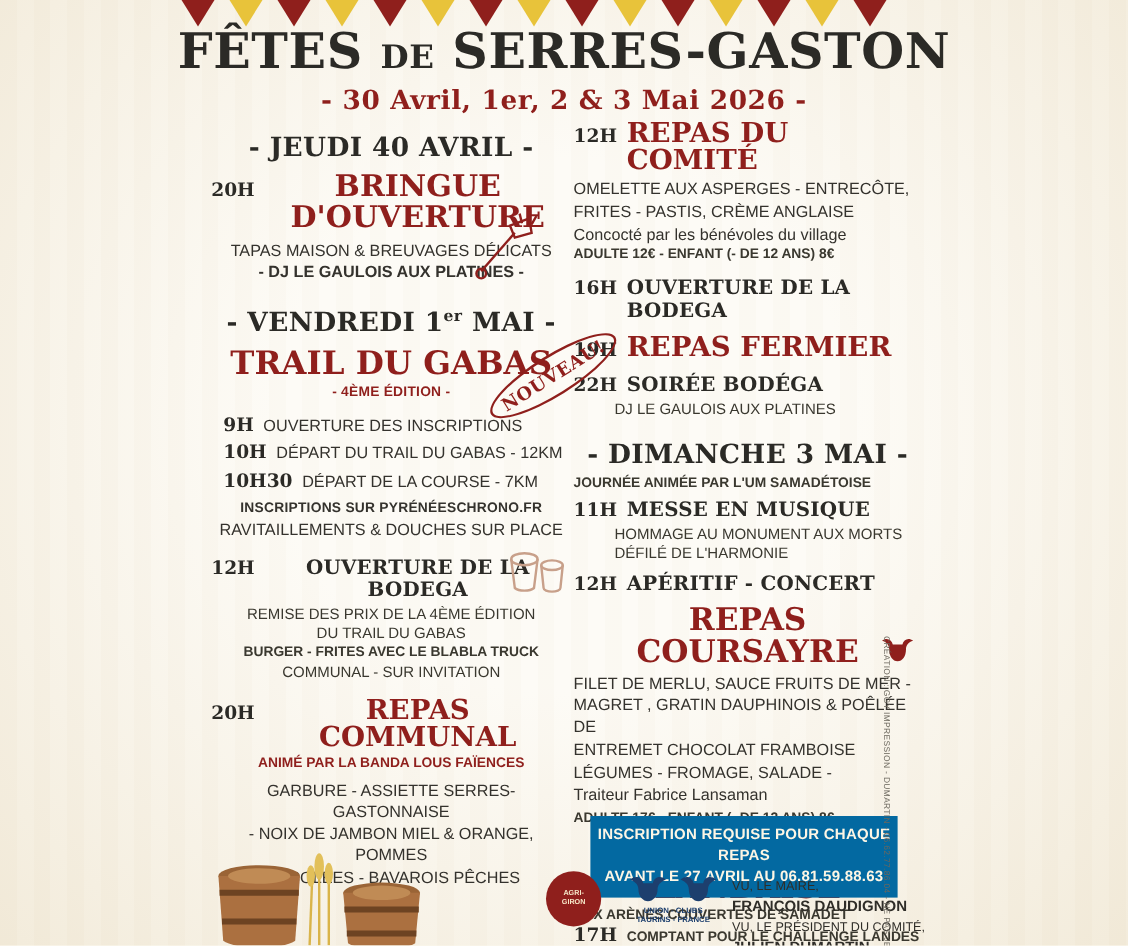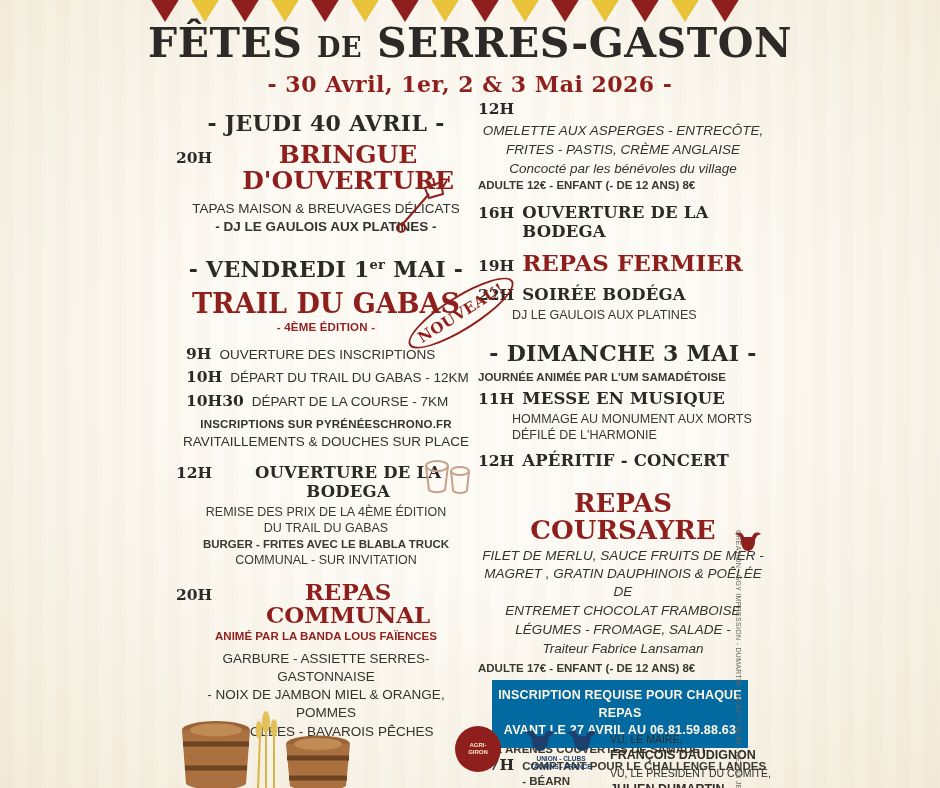--- a/index.html
+++ b/index.html
@@ -107,21 +107,21 @@
   }
 
   .line {
     font-size: 13.5px;
     color: #34322d;
     line-height: 1.32;
     margin: 1px 0;
   }
   .line.bold { font-weight: bold; }
   .line.tiny { font-size: 11.5px; font-weight: bold; letter-spacing: 0.2px; }
-  .line.center { text-align: center; font-style: italic; }
+  .line.center { text-align: left; }
 
   
   .row {
     display: flex;
     align-items: baseline;
     gap: 8px;
     margin: 3px 0;
   }
   .row.center { justify-content: center; }
   .hour {
@@ -354,20 +354,21 @@
   <div class="line" style="margin-top:6px">GARBURE - ASSIETTE SERRES-GASTONNAISE</div>
   <div class="line">- NOIX DE JAMBON MIEL &amp; ORANGE, POMMES</div>
   <div class="line">RISSOLÉES - BAVAROIS PÊCHES</div>
 
 </div>
 
 <div class="col col-right">
 
   <div class="row">
     <span class="hour">12H</span>
+    <span class="ev-red">REPAS DU COMITÉ</span>
   </div>
   <div class="line center" style="margin-top:4px">OMELETTE AUX ASPERGES - ENTRECÔTE,</div>
   <div class="line center">FRITES - PASTIS, CRÈME ANGLAISE</div>
   <div class="line center">Concocté par les bénévoles du village</div>
   <div class="sub b center">ADULTE 12€ - ENFANT (- DE 12 ANS) 8€</div>
 
   <div class="row" style="margin-top:10px">
     <span class="hour">16H</span>
     <span class="ev">OUVERTURE DE LA BODEGA</span>
   </div>
@@ -391,21 +392,21 @@
     <span class="ev">MESSE EN MUSIQUE</span>
   </div>
   <div class="sub indent">HOMMAGE AU MONUMENT AUX MORTS</div>
   <div class="sub indent">DÉFILÉ DE L'HARMONIE</div>
 
   <div class="row" style="margin-top:8px">
     <span class="hour">12H</span>
     <span class="ev">APÉRITIF - CONCERT</span>
   </div>
 
-  <div class="event-red" style="font-size:26px;margin-top:20px">REPAS COURSAYRE</div>
+  <div class="event-red" style="font-size:26px;margin-top:8px">REPAS COURSAYRE</div>
   <div class="line center">FILET DE MERLU, SAUCE FRUITS DE MER -</div>
   <div class="line center">MAGRET , GRATIN DAUPHINOIS &amp; POÊLÉE DE</div>
   <div class="line center">ENTREMET CHOCOLAT FRAMBOISE</div>
   <div class="line center">LÉGUMES - FROMAGE, SALADE -</div>
   <div class="line center">Traiteur Fabrice Lansaman</div>
   <div class="sub b center" style="margin-top:3px">ADULTE 17€ - ENFANT (- DE 12 ANS) 8€</div>
 
   <div class="event-red" style="font-size:26px;margin-top:10px">COURSE LANDAISE</div>
   <div class="sub b center">AUX ARÈNES COUVERTES DE SAMADET</div>
   <div class="row" style="margin-top:-2px">

